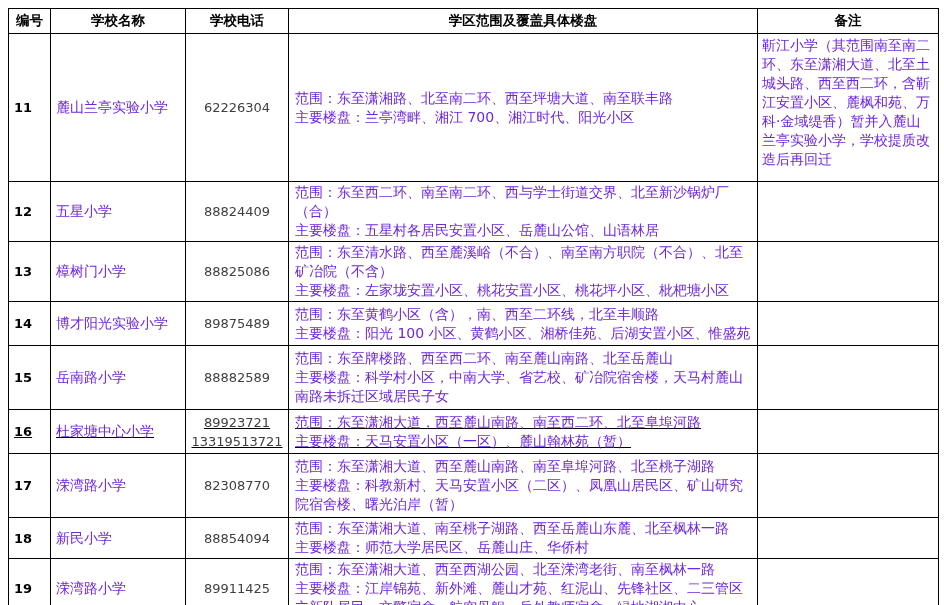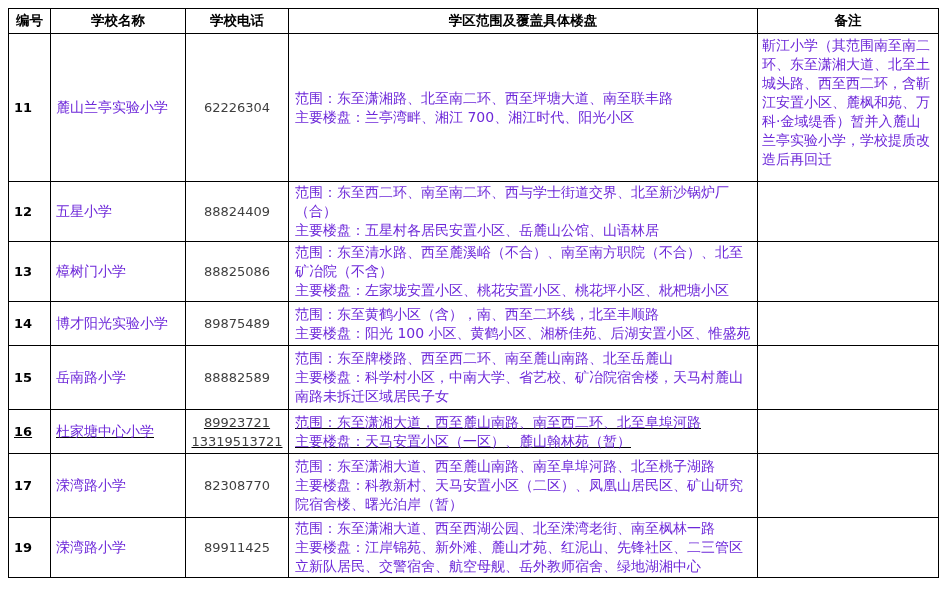--- a/index.html
+++ b/index.html
@@ -145,20 +145,30 @@
         <td class="id-cell">17</td>
         <td class="name-cell">溁湾路小学</td>
         <td class="phone-cell">82308770</td>
         <td class="range-cell">
           <div>范围：东至潇湘大道、西至麓山南路、南至阜埠河路、北至桃子湖路</div>
           <div>主要楼盘：科教新村、天马安置小区（二区）、凤凰山居民区、矿山研究院宿舍楼、曙光泊岸（暂）</div>
         </td>
         <td class="note-cell"></td>
       </tr>
 
+      <tr class="h18">
+        <td class="id-cell">18</td>
+        <td class="name-cell">新民小学</td>
+        <td class="phone-cell">88854094</td>
+        <td class="range-cell">
+          <div>范围：东至潇湘大道、南至桃子湖路、西至岳麓山东麓、北至枫林一路</div>
+          <div>主要楼盘：师范大学居民区、岳麓山庄、华侨村</div>
+        </td>
+        <td class="note-cell"></td>
+      </tr>
 
       <tr class="h19">
         <td class="id-cell">19</td>
         <td class="name-cell">溁湾路小学</td>
         <td class="phone-cell">89911425</td>
         <td class="range-cell">
           <div>范围：东至潇湘大道、西至西湖公园、北至溁湾老街、南至枫林一路</div>
           <div>主要楼盘：江岸锦苑、新外滩、麓山才苑、红泥山、先锋社区、二三管区立新队居民、交警宿舍、航空母舰、岳外教师宿舍、绿地湖湘中心</div>
         </td>
         <td class="note-cell"></td>

